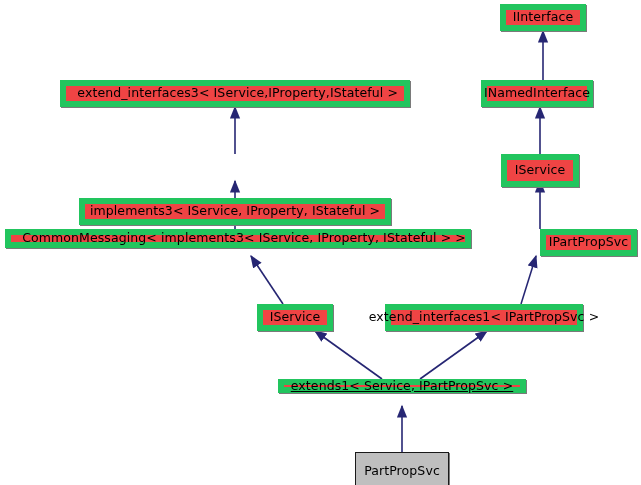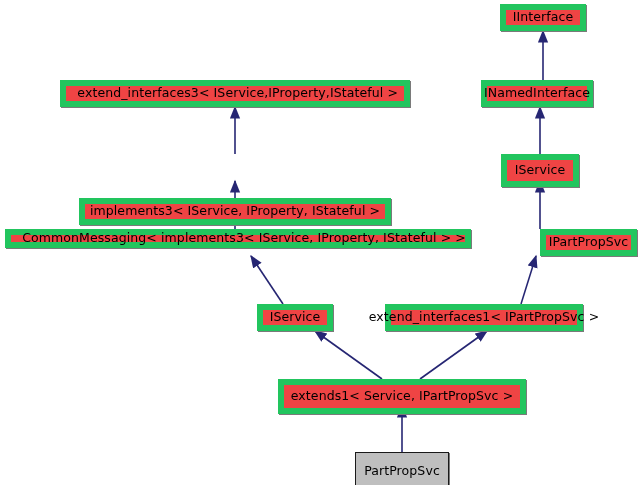--- a/index.html
+++ b/index.html
@@ -96,21 +96,21 @@
       </div>
       <div class="uml-node" style="left: 495px; top: 229px; width: 97px; height: 27px; margin-left: 45px;">
         <span class="node-label">IPartPropSvc</span>
       </div>
       <div class="uml-node" style="left: 257px; top: 304px; width: 76px; height: 27px;">
         <span class="node-label">IService</span>
       </div>
       <div class="uml-node" style="left: 385px; top: 304px; width: 198px; height: 27px;">
         <span class="node-label">extend_interfaces1&lt; IPartPropSvc &gt;</span>
       </div>
-      <div class="uml-node" style="left: 278px; top: 379px; width: 248px; height: 35px;">
+      <div class="uml-node" style="left: 278px; top: 379px; width: 248px; height: 14px; text-decoration: underline;">
         <span class="node-label">extends1&lt; Service, IPartPropSvc &gt;</span>
       </div>
       <div class="uml-node highlighted" style="left: 355px; top: 452px; width: 94px; height: 39px;">
         <span class="node-label">PartPropSvc</span>
       </div>
     </div>
 
 </div>
 
 </body></html>

